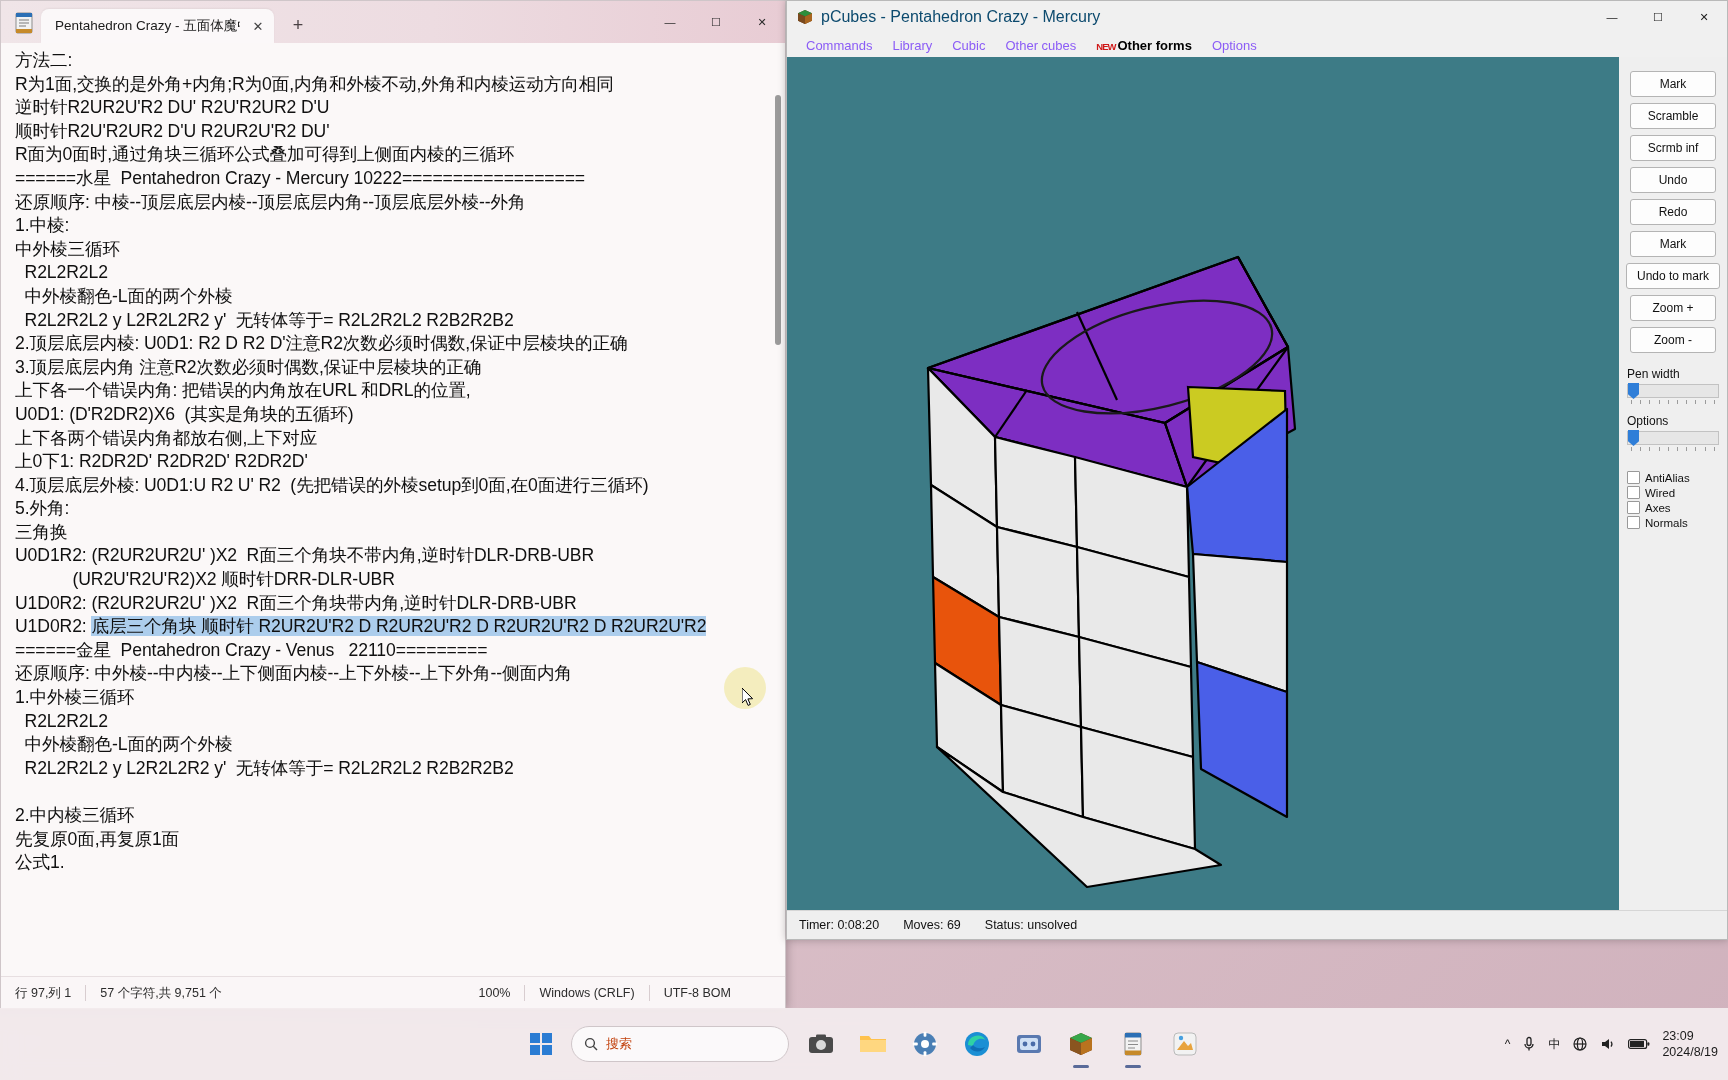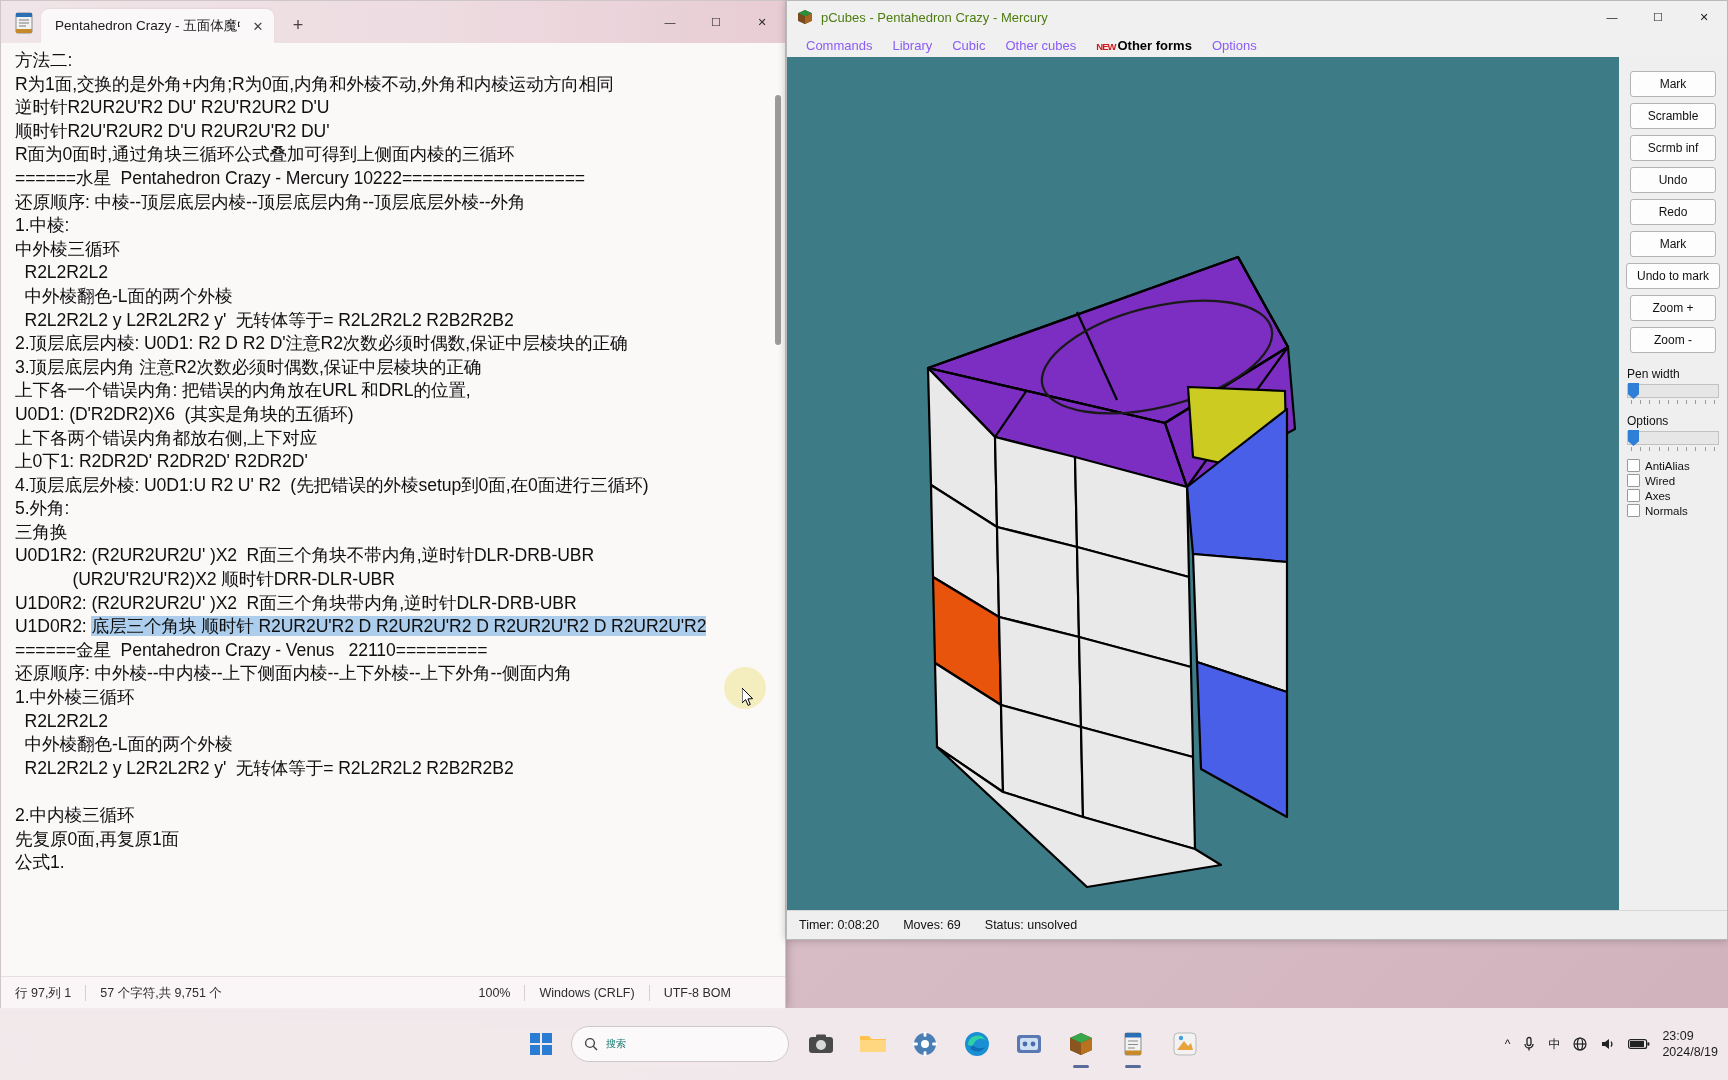--- a/index.html
+++ b/index.html
@@ -107,21 +107,21 @@
     position:absolute;left:786px;top:0;width:942px;height:940px;
     background:#efefef;border:1px solid #b9b9b9;
     display:flex;flex-direction:column;box-sizing:border-box;
     box-shadow:0 0 8px rgba(0,0,0,.25);
   }
   .pc-titlebar{
     height:32px;background:#f0f0f0;display:flex;align-items:center;
     position:relative;flex:0 0 auto;
   }
   .pc-icon{width:16px;height:16px;margin:0 8px 0 10px;position:relative;flex:0 0 auto;}
-  .pc-title{font-size:13px;color:#4d7c0f;}
+  .pc-title{font-size:16px;color:#0c4a6e;}
   .pc-wincontrols{position:absolute;right:0;top:0;height:32px;display:flex;}
   .pc-wc{width:46px;height:32px;display:flex;align-items:center;justify-content:center;font-size:11px;color:#222;}
   .pc-menubar{
     height:24px;background:#f0f0f0;display:flex;align-items:center;
     padding-left:10px;gap:2px;flex:0 0 auto;
   }
   .pc-menu{font-size:13px;color:#8b5cf6;padding:2px 9px;}
   .pc-menu.active{color:#000;font-weight:bold;}
   .pc-menu .newbadge{color:#d01919;font-size:9.5px;font-weight:bold;letter-spacing:-1px;margin-right:2px;}
   .pc-body{flex:1 1 auto;display:flex;min-height:0;}
@@ -149,21 +149,21 @@
     background:#e6e6e6;border:1px solid #c2c2c2;box-sizing:border-box;
   }
   .pc-slider-thumb{
     position:absolute;left:1px;top:0;width:11px;height:16px;background:#2f7ed8;
     clip-path:polygon(0 0,100% 0,100% 70%,50% 100%,0 70%);
   }
   .pc-slider-ticks{
     width:92px;height:6px;position:relative;margin-top:1px;
   }
   .pc-tick{position:absolute;top:0;width:1px;height:4px;background:#9b9b9b;}
-  .pc-check-wrap{width:92px;margin-top:0;display:flex;flex-direction:column;gap:2px;}
+  .pc-check-wrap{width:92px;margin-top:12px;display:flex;flex-direction:column;gap:2px;}
   .pc-check{display:flex;align-items:center;gap:5px;font-size:11.5px;color:#111;}
   .pc-checkbox{
     width:11px;height:11px;border:1px solid #999;background:#fff;flex:0 0 auto;border-radius:1px;
   }
   .pc-statusbar{
     height:28px;flex:0 0 auto;background:#efefef;display:flex;align-items:center;
     font-size:12.5px;color:#111;border-top:1px solid #d6d6d6;
   }
   .pc-sb-cell{padding:0 12px;}
 
@@ -176,21 +176,21 @@
   }
   .tb-center{
     position:absolute;left:50%;transform:translateX(-50%);
     display:flex;align-items:center;gap:12px;
   }
   .tb-start{width:36px;height:36px;display:flex;align-items:center;justify-content:center;}
   .tb-search{
     width:192px;height:34px;background:#fbf9fa;border:1px solid #cfc6c9;
     border-radius:18px;display:flex;align-items:center;gap:8px;padding:0 12px;
   }
-  .tb-search-text{font-size:10px;color:#0f766e;}
+  .tb-search-text{font-size:13px;color:#c2410c;}
   .tb-app{width:40px;height:40px;display:flex;align-items:center;justify-content:center;position:relative;}
   .tb-app.active::after{
     content:"";position:absolute;bottom:-4px;left:50%;transform:translateX(-50%);
     width:16px;height:3px;border-radius:2px;background:#5a6b99;
   }
   .tb-right{
     position:absolute;right:10px;display:flex;align-items:center;gap:12px;
     font-size:12px;color:#1b1b1b;
   }
   .tb-clock{text-align:left;line-height:16px;font-size:12.5px;}

